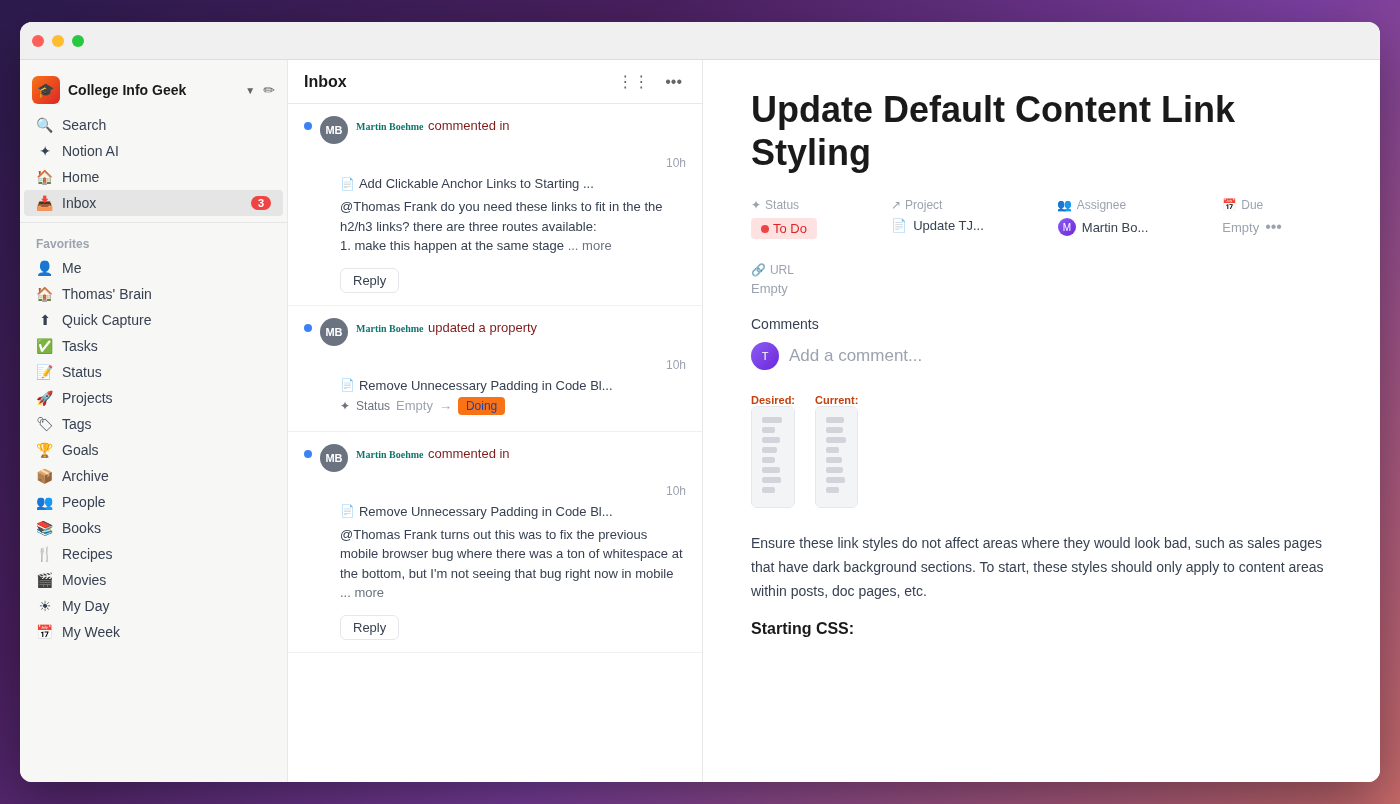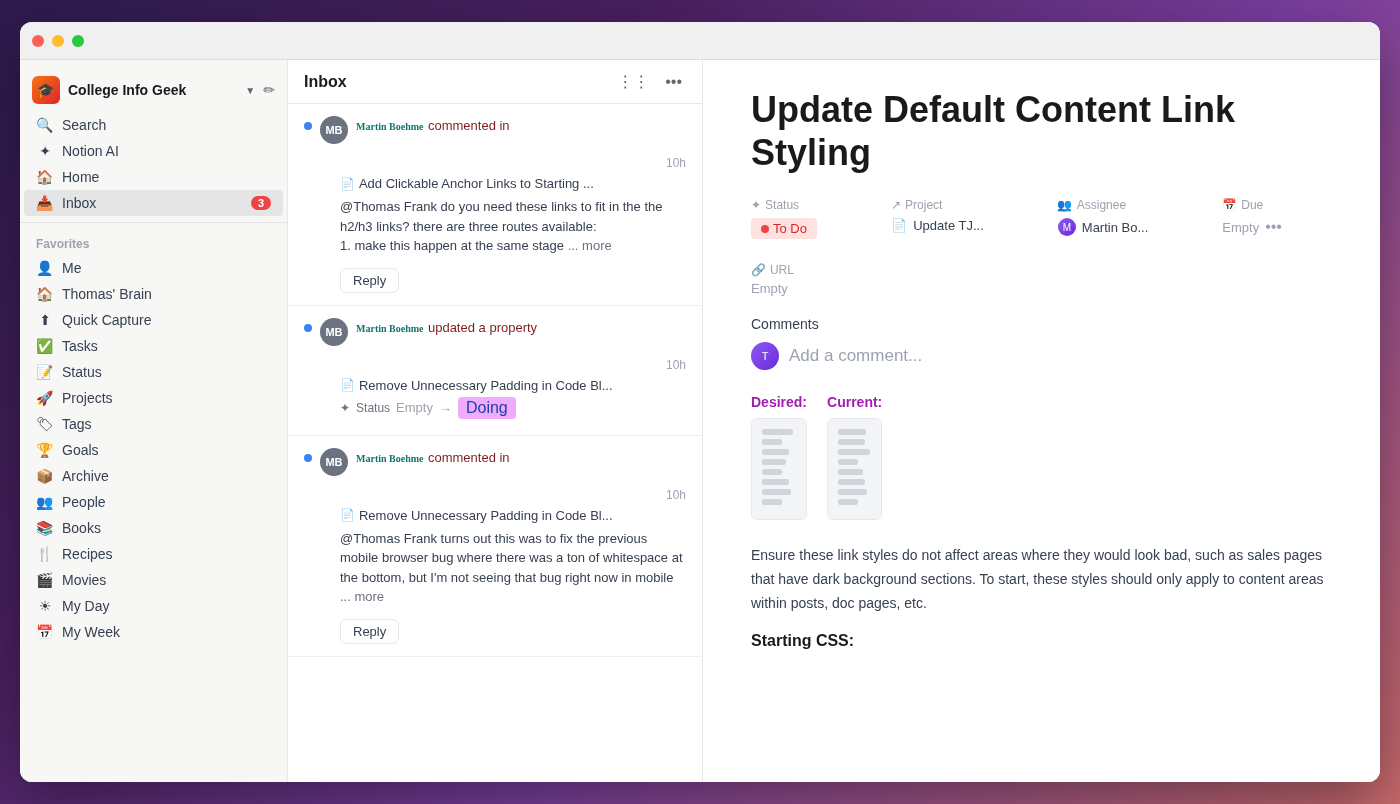--- a/index.html
+++ b/index.html
@@ -250,23 +250,23 @@
       margin: 4px 0 4px 36px;
       display: flex;
       align-items: center;
       gap: 6px;
     }
     .status-label {
       font-size: 12px; color: #6b7280;
     }
     .arrow { color: #9ca3af; }
     .doing-badge {
-      background: #f0abfc;
+      background: #f97316;
       color: #1e40af;
-      font-size: 16px;
+      font-size: 12px;
       font-weight: 500;
       padding: 2px 8px;
       border-radius: 4px;
     }
 
     
     .detail-panel {
       flex: 1;
       background: #ffffff;
       overflow-y: auto;
@@ -362,24 +362,24 @@
       margin-bottom: 24px;
     }
     .image-box {
       flex: 1;
       background: #f9fafb;
       border: 1px solid #e5e7eb;
       border-radius: 6px;
       overflow: hidden;
     }
     .image-label {
-      font-size: 14px;
-      font-weight: 600;
-      color: #a21caf;
-      margin-bottom: 8px;
+      font-size: 11px;
+      font-weight: 600;
+      color: #c2410c;
+      margin-bottom: 0;
     }
     .mock-image {
       width: 100%;
       height: 100px;
       background: #f3f4f6;
       display: flex;
       flex-direction: column;
       padding: 10px;
       gap: 4px;
     }

